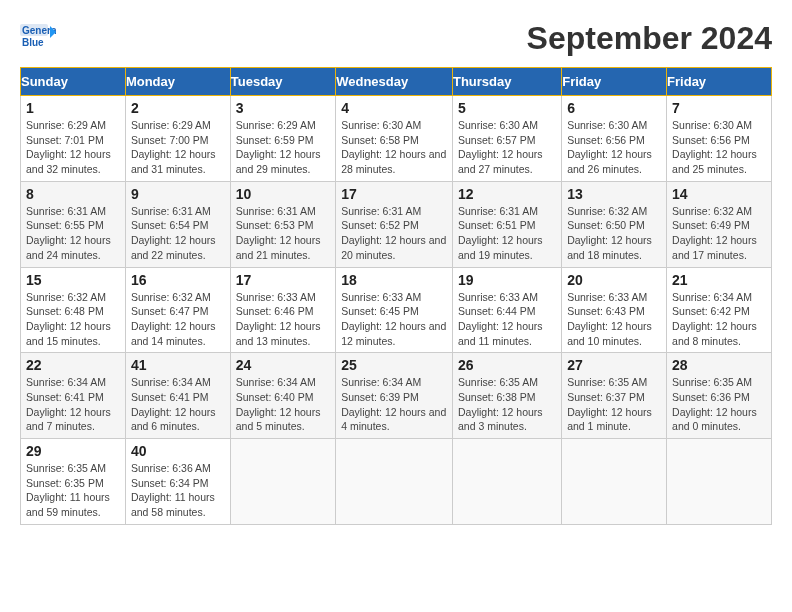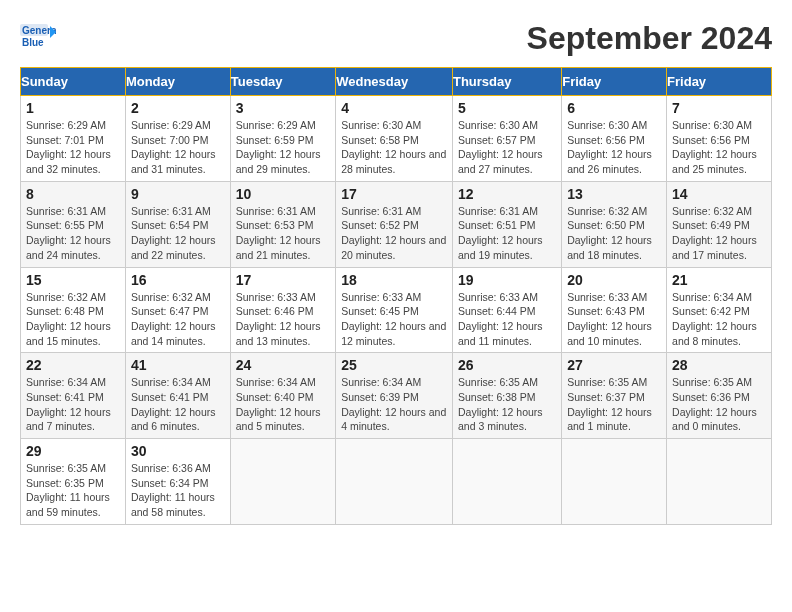--- a/index.html
+++ b/index.html
@@ -338,21 +338,21 @@
       <tr>
         <td>
           <span class="day-num">29</span>
           <div class="day-info">
             Sunrise: 6:35 AM<br>
             Sunset: 6:35 PM<br>
             Daylight: 11 hours and 59 minutes.
           </div>
         </td>
         <td>
-          <span class="day-num">30</span>
+          <span class="day-num">40</span>
           <div class="day-info">
             Sunrise: 6:36 AM<br>
             Sunset: 6:34 PM<br>
             Daylight: 11 hours and 58 minutes.
           </div>
         </td>
         <td class="empty"></td>
         <td class="empty"></td>
         <td class="empty"></td>
         <td class="empty"></td>

